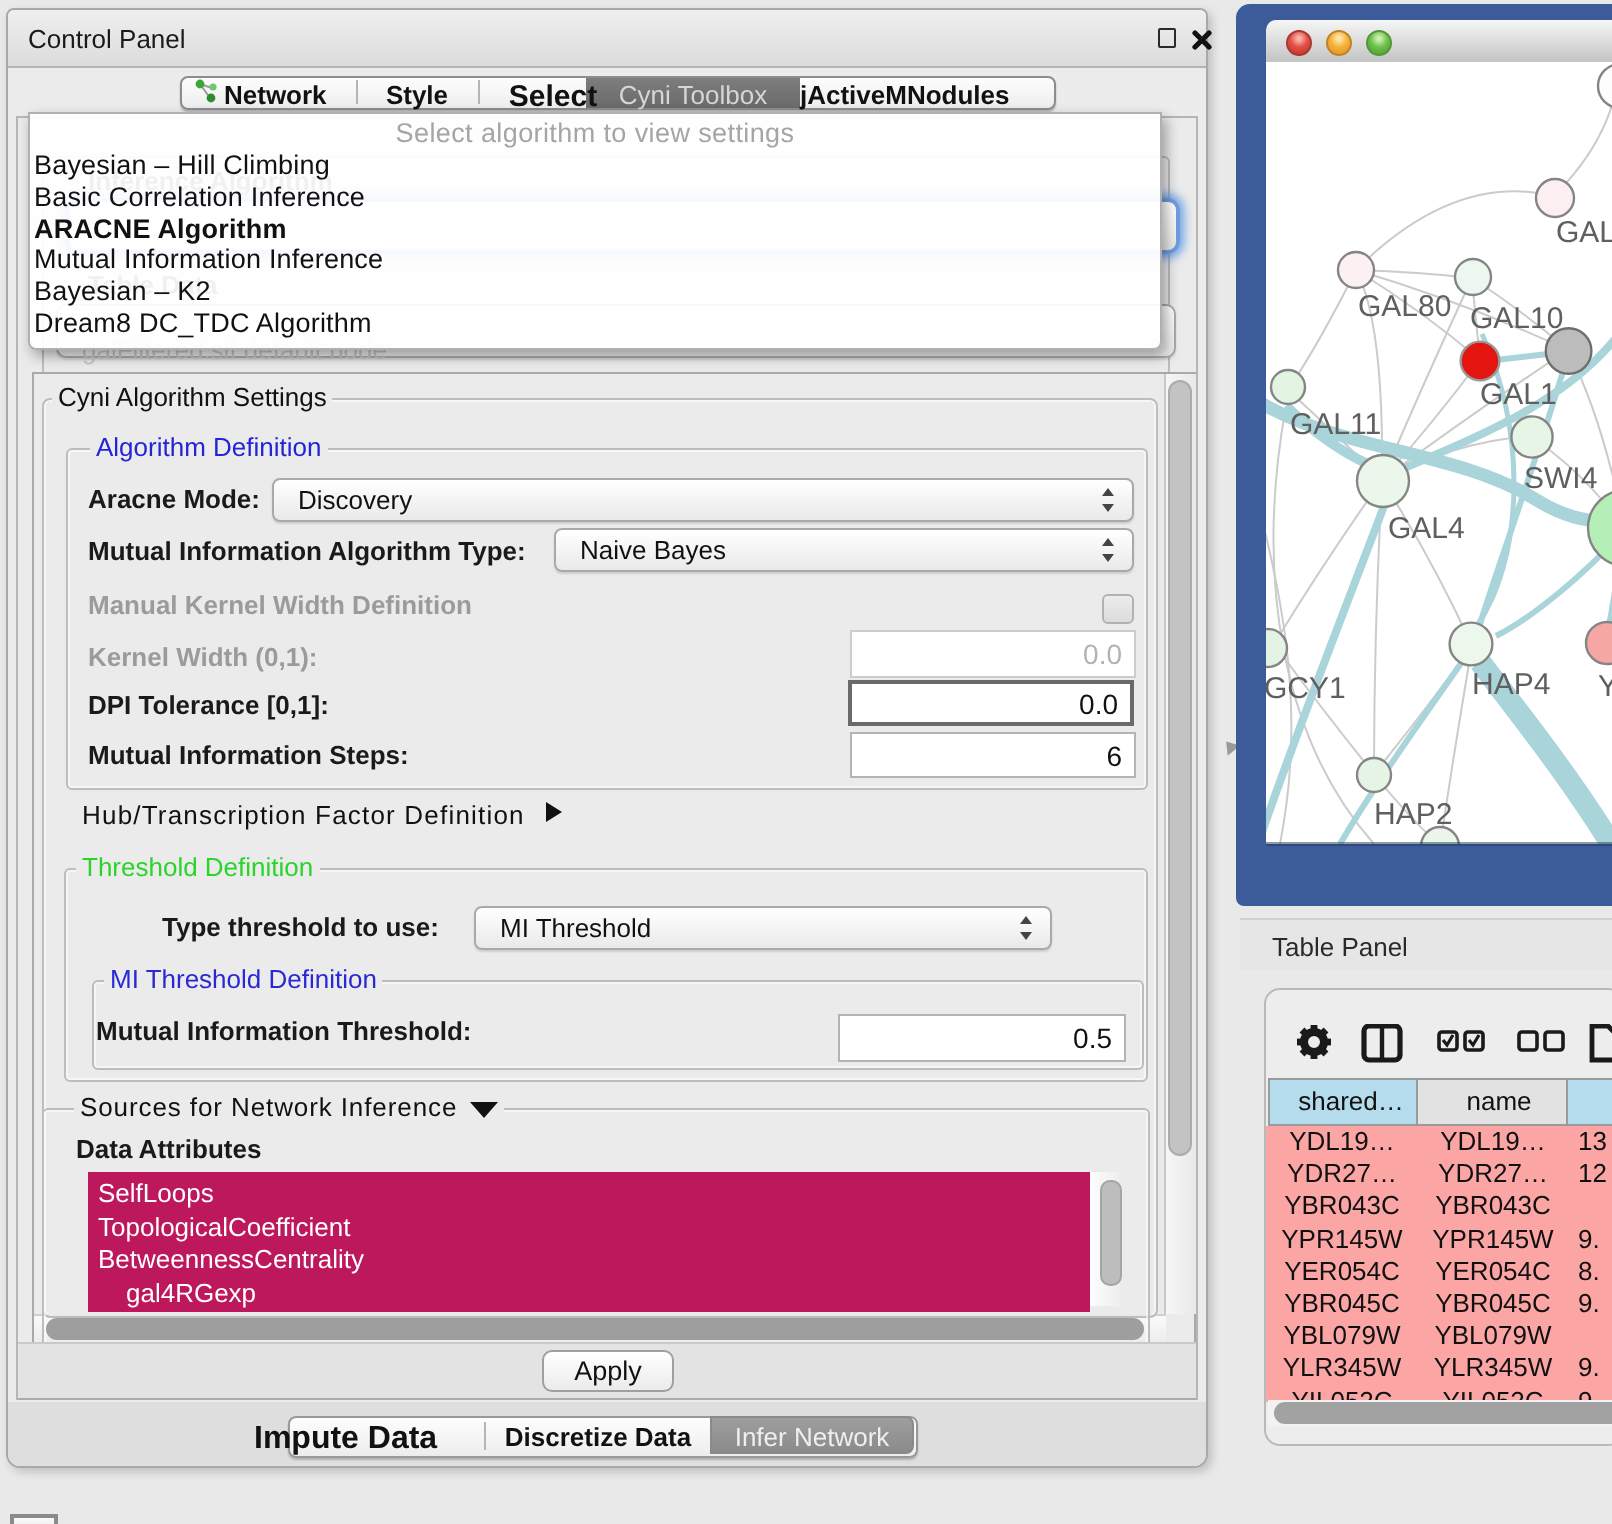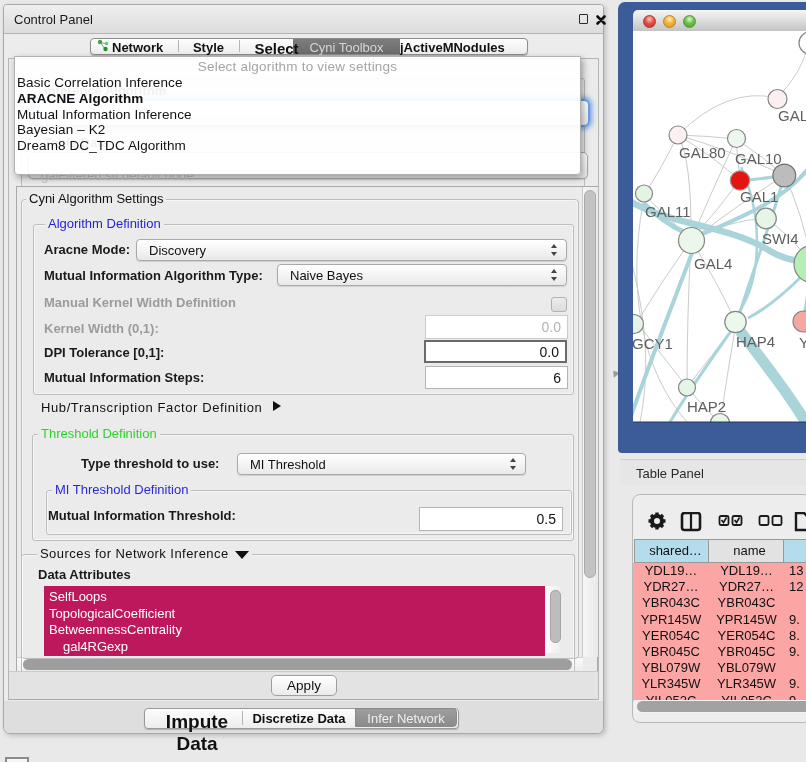--- a/index.html
+++ b/index.html
@@ -137,37 +137,38 @@
   <div style="padding-left:5px;">BetweennessCentrality</div>
   <div style="padding-left:19px;">gal4RGexp</div>
 </div>
 <div class="abs" style="left:545px;top:586px;width:15px;height:67px;background:linear-gradient(90deg,#fdfdfd,#eee);"></div>
 <div class="abs" style="left:550px;top:590px;width:9px;height:51px;background:#bdbdbd;border:1px solid #a5a5a5;border-radius:5px;"></div>
 
 <div class="abs" style="left:14px;top:56px;width:567px;height:119px;background:rgba(255,255,255,0.93);border:1px solid #b0b0b0;
      border-radius:0 0 4px 4px;box-shadow:2px 3px 7px rgba(0,0,0,.35);box-sizing:border-box;"></div>
 <div class="abs" style="left:14px;top:59px;width:567px;text-align:center;color:#a5a5a5;font-size:13.5px;letter-spacing:0.2px;">Select algorithm to view settings</div>
 <div class="abs" style="left:17px;top:75px;font-size:13.5px;line-height:15.8px;letter-spacing:0.1px;">
+  <div>Bayesian – Hill Climbing</div>
   <div>Basic Correlation Inference</div>
   <div class="b">ARACNE Algorithm</div>
   <div>Mutual Information Inference</div>
   <div>Bayesian – K2</div>
   <div>Dream8 DC_TDC Algorithm</div>
 </div>
 
 <div class="abs" style="left:9px;top:671px;width:589px;height:29px;background:#e3e3e3;border-top:1px solid #cacaca;border-bottom:1px solid #ababab;box-sizing:border-box;"></div>
 <div class="abs" style="left:271px;top:675px;width:66px;height:21px;background:linear-gradient(#ffffff,#ebebeb);
      border:1px solid #9f9f9f;border-radius:5px;box-sizing:border-box;text-align:center;line-height:19px;font-size:13.5px;">Apply</div>
 
 <div class="abs" style="left:4px;top:701px;width:599px;height:32px;background:#dedede;border-radius:0 0 6px 6px;"></div>
 <div class="abs" style="left:144px;top:708px;width:313px;height:19px;border:1px solid #999;border-radius:4px;
      background:linear-gradient(#fdfdfd,#ededed);box-shadow:0 1px 1px rgba(0,0,0,.2);"></div>
 <div class="abs" style="left:355px;top:708px;width:102px;height:19px;background:linear-gradient(#9e9e9e,#8b8b8b);border:1px solid #8a8a8a;border-radius:0 4px 4px 0;box-sizing:border-box;"></div>
 <div class="abs" style="left:242px;top:711px;width:1px;height:14px;background:#b5b5b5;"></div>
-<div class="abs" style="left:148px;top:711px;width:98px;text-align:center;font-weight:bold;font-size:19px;">Impute Data</div>
+<div class="abs" style="left:127px;top:711px;width:98px;text-align:left;font-weight:bold;font-size:16px;">Impute Data</div>
 <div class="abs" style="left:243px;top:711px;width:112px;text-align:center;font-weight:bold;font-size:13px;">Discretize Data</div>
 <div class="abs" style="left:355px;top:711px;width:102px;text-align:center;font-size:13px;color:#efefef;">Infer Network</div>
 
 <div class="abs" style="left:5px;top:757px;width:20px;height:10px;background:linear-gradient(#fafafa,#e0e0e0);border:2px solid #8b8b8b;"></div>
 
 <div class="abs" style="left:611px;top:370px;width:0;height:0;border-left:4px solid transparent;border-right:4px solid transparent;border-bottom:6px solid #9a9a9a;transform:rotate(-40deg);"></div>
 
 <div class="abs" style="left:618px;top:2px;width:200px;height:451px;background:#3b5c98;border-radius:7px 0 0 4px;"></div>
 <div class="abs" style="left:633px;top:10px;width:173px;height:21px;background:linear-gradient(#f6f6f6,#c3c3c3);border-radius:5px 0 0 0;border-bottom:1px solid #8e8e8e;"></div>
 <div class="abs" style="left:643px;top:15px;width:13px;height:13px;border-radius:50%;background:radial-gradient(circle at 50% 30%,#f8b0a6 10%,#e35046 45%,#cc3a31 80%);border:1px solid #a83931;box-sizing:border-box;"></div>

